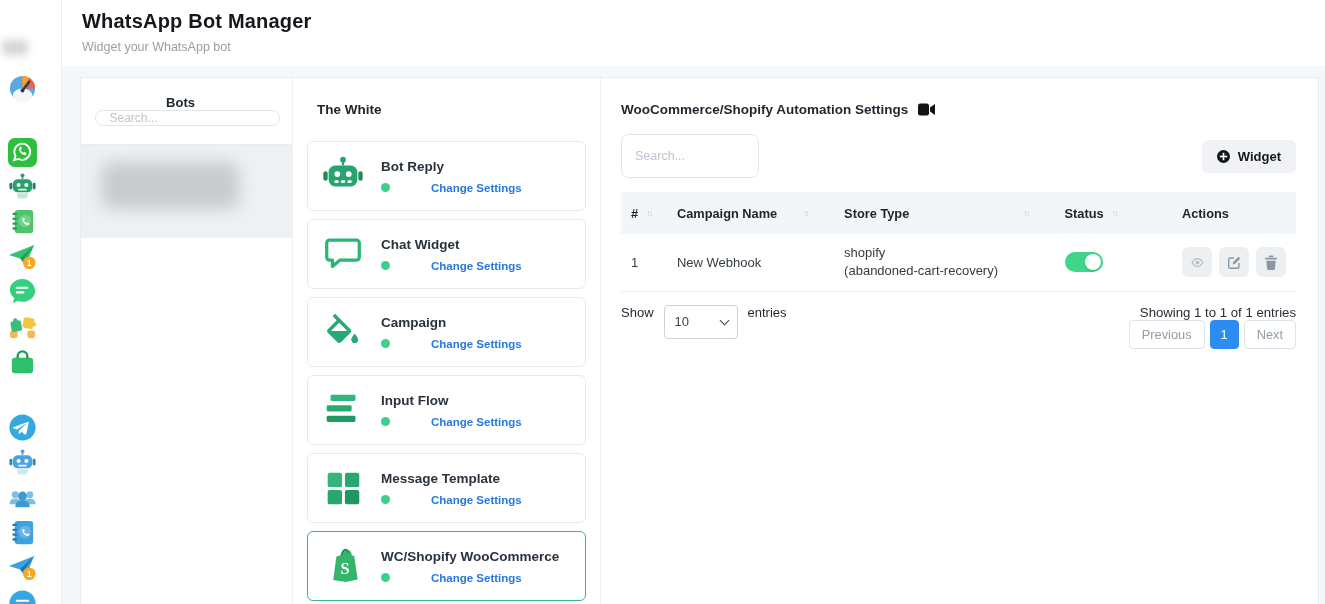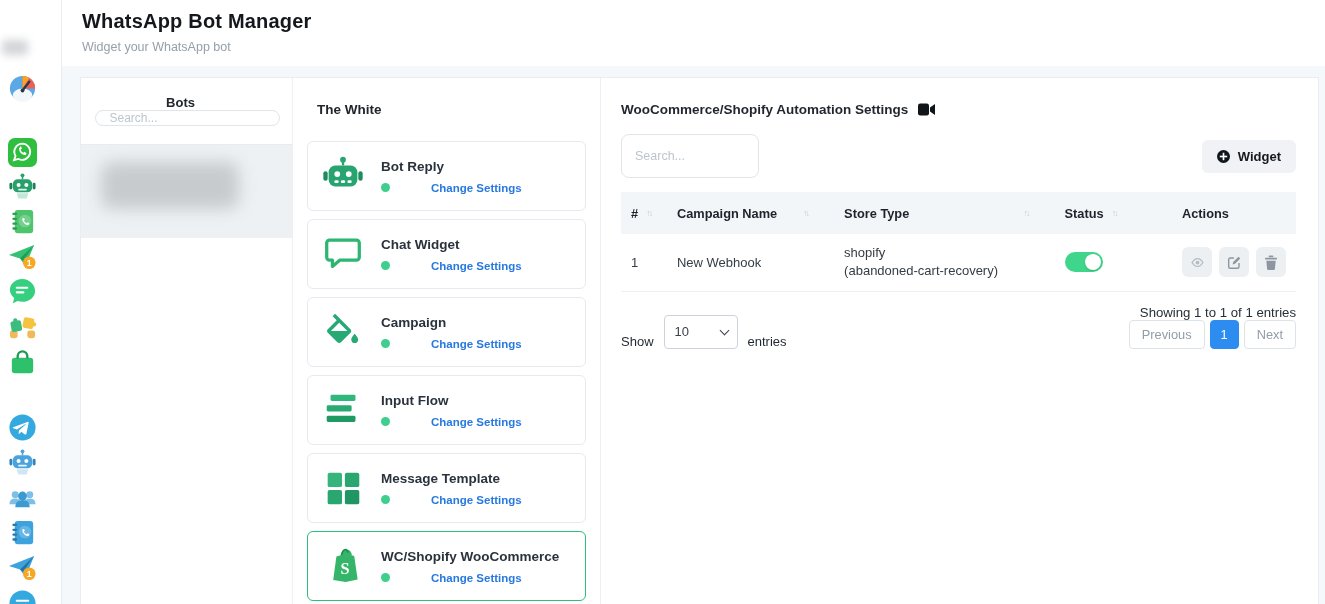--- a/index.html
+++ b/index.html
@@ -61,21 +61,21 @@
   .sort.right { margin-left:auto; padding-right:16px; }
   .col-num { width:46px; } .col-campaign { width:168px; } .col-store { width:222px; } .col-status { width:118px; }
   .data td { height:57px; padding:0 10px; font-size:13px; color:#343c44; border-bottom:1px solid #edf0f3; vertical-align:middle; }
   .store-line { line-height:1.4; }
   .toggle { width:38px; height:20px; border-radius:10px; background:#3fd58a; position:relative; cursor:pointer; }
   .toggle::after { content:""; position:absolute; right:2px; top:2px; width:16px; height:16px; border-radius:50%; background:#fff; box-shadow:0 1px 2px rgba(0,0,0,.15); }
   .actions-wrap { display:flex; gap:7px; }
   .action-btn { width:30px; height:30px; border-radius:6px; background:#edf0f3; border:none; display:flex; align-items:center; justify-content:center; cursor:pointer; }
 
   .table-footer { display:flex; justify-content:space-between; margin-top:13px; }
-  .show-wrap { display:flex; align-items:flex-end; gap:10px; font-size:13px; color:#1f262e; }
+  .show-wrap { display:flex; align-items:flex-start; gap:10px; font-size:13px; color:#1f262e; }
   .select-wrap { position:relative; }
   .page-size { appearance:none; -webkit-appearance:none; width:74px; height:34px; border:1px solid #ccd3da; border-radius:4px; background:#fff; padding:0 24px 0 10px; font-size:13px; color:#3a424b; font-family:inherit; cursor:pointer; }
   .select-wrap::after { content:""; position:absolute; right:10px; top:12px; width:6px; height:6px; border-right:1.6px solid #3a424b; border-bottom:1.6px solid #3a424b; transform:rotate(45deg); pointer-events:none; }
   .footer-right { text-align:right; }
   .showing-text { font-size:13.2px; color:#262e36; }
   .pagination { display:flex; justify-content:flex-end; gap:5px; margin-top:0; }
   .page-btn { height:29px; padding:0 12px; background:#fff; border:1px solid #dee3e8; border-radius:4px; font-size:12.8px; color:#939da7; cursor:pointer; font-family:inherit; }
   .page-btn.active { background:#2d8cf0; border-color:#2d8cf0; color:#fff; min-width:29px; padding:0 10px; font-weight:400; }
 </style>
 </head>

